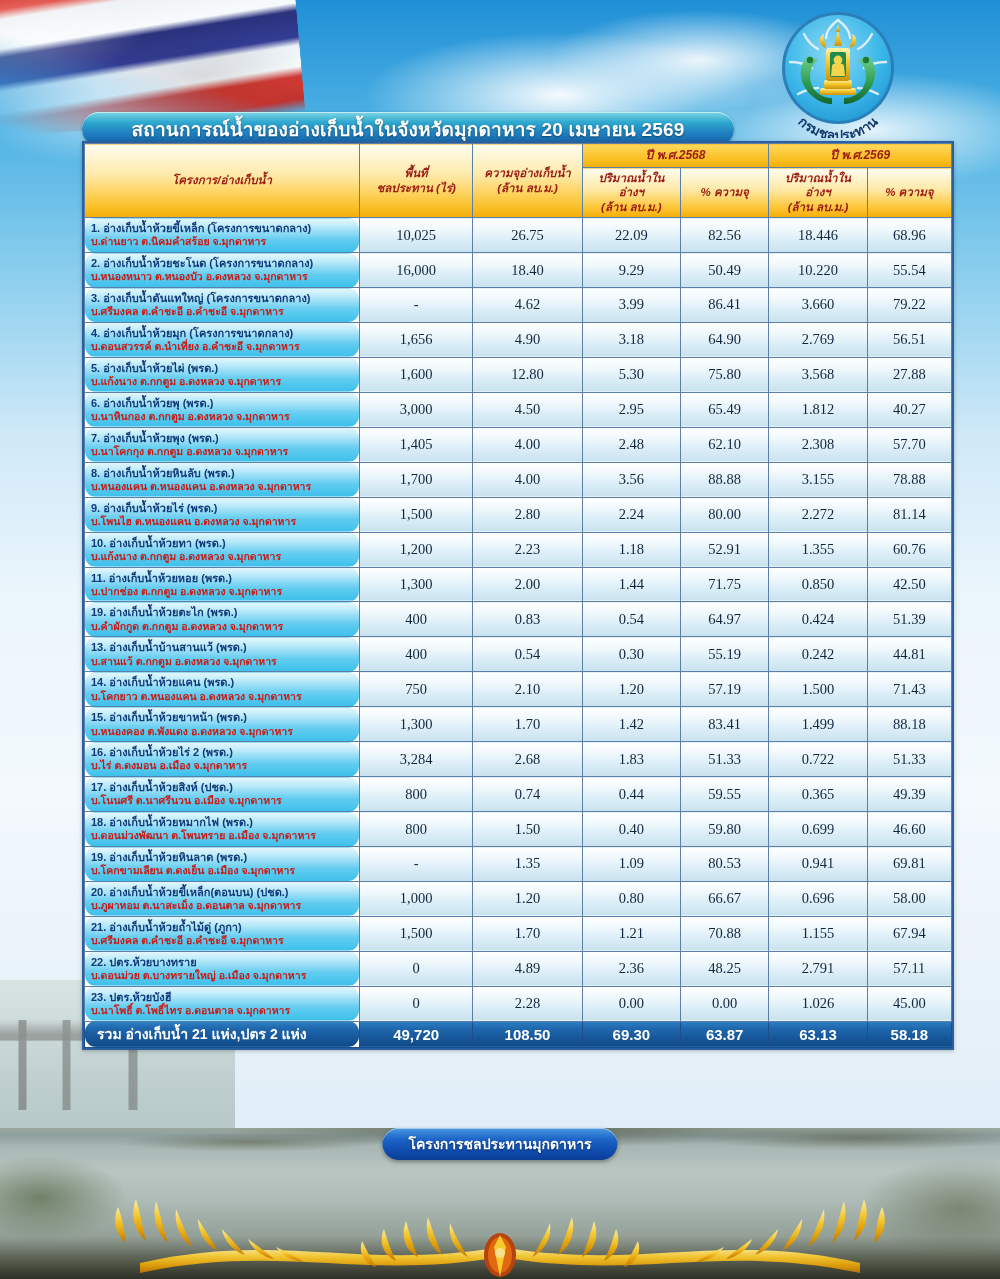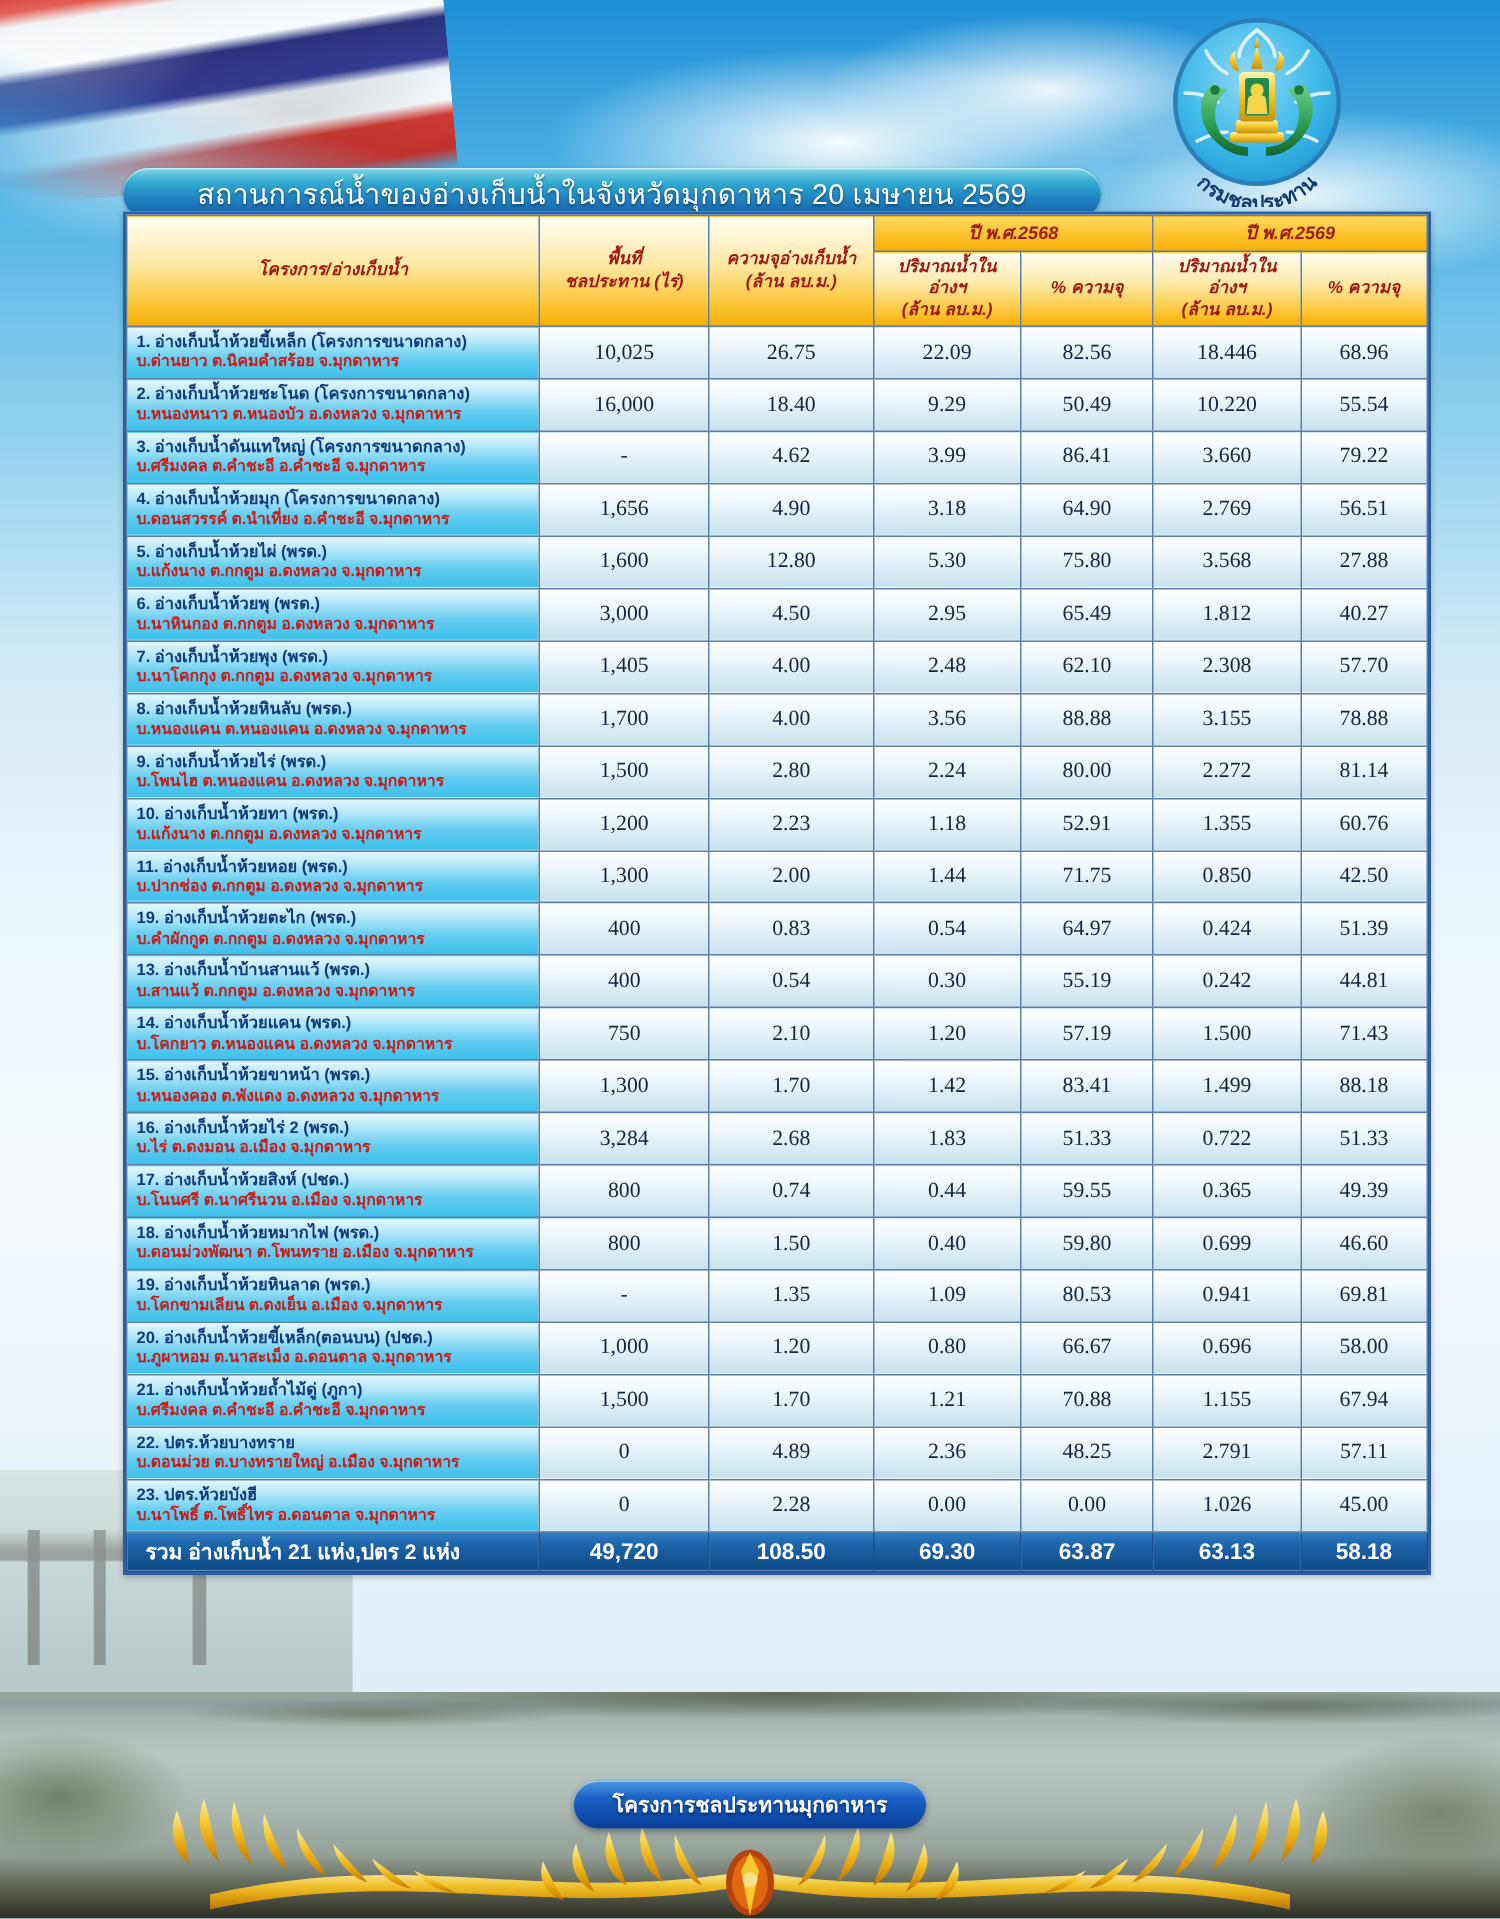--- a/index.html
+++ b/index.html
@@ -85,21 +85,21 @@
   #garland{position:absolute;left:0;top:1185px;width:1000px;height:94px;}
   
   #title-pill{
     position:absolute;left:82px;top:112px;width:652px;height:34px;
     border-radius:17px;
     background:linear-gradient(180deg,#7fd6e6 0%,#2fa9cf 30%,#1f7fc0 62%,#1463a8 100%);
     box-shadow:inset 0 1px 0 rgba(255,255,255,.55),0 1px 3px rgba(0,0,0,.3);
     display:flex;align-items:center;justify-content:center;
   }
   #title-text{
-    color:#ffffff;font-size:19px;font-weight:normal;letter-spacing:.2px;
+    color:#ffffff;font-size:19px;font-weight:bold;letter-spacing:.2px;
     text-shadow:0 1px 2px rgba(0,0,0,.45);white-space:nowrap;
   }
   
   #logo{position:absolute;left:768px;top:6px;width:140px;height:132px;}
   
   #table-wrap{
     position:absolute;left:82px;top:141px;width:868px;
     border:2px solid #2b5f9e;background:#fff;
     box-shadow:0 1px 4px rgba(0,0,0,.25);
   }
@@ -111,21 +111,21 @@
     color:#9d1b13;font-size:11.5px;font-weight:bold;line-height:1.25;
     text-align:center;padding:3px 2px;font-style:italic;
   }
   thead th.yrband{
     background:linear-gradient(180deg,#fdd95f 0%,#fcc22b 55%,#f6ae06 100%);
     font-size:12px;padding:4px 2px;
   }
   
   td.namecell{
     background:linear-gradient(180deg,#e6f7fd 0%,#b6e8f9 26%,#63ccf0 62%,#3cc0ec 100%);
-    padding:3px 0 3px 6px;line-height:1.3;
+    padding:3px 0 3px 6px;line-height:1.3;border-radius:11px;
   }
   .proj-name{color:#123a78;font-size:11px;font-weight:bold;display:block;}
   .proj-loc{color:#cc1a14;font-size:10.5px;font-weight:bold;display:block;}
   
   td.num{
     background:linear-gradient(180deg,#ffffff 0%,#f2f9fd 28%,#dceef7 62%,#c8e2ef 100%);
     text-align:center;color:#10263f;font-size:14.5px;
     font-family:"Liberation Serif","DejaVu Serif",serif;
     padding:4px 4px;
   }
@@ -136,21 +136,21 @@
   }
   tr.total td.namecell{
     text-align:left;padding-left:12px;font-size:14px;
     font-family:"Liberation Sans","DejaVu Sans",sans-serif;
   }
   tr.total td.num{
     font-size:15px;font-family:"Liberation Sans","DejaVu Sans",sans-serif;
   }
   
   #footer-pill{
-    position:absolute;left:50%;transform:translateX(-50%);top:1187px;
+    position:absolute;left:50%;transform:translateX(-50%);top:1128px;
     padding:5px 26px;border-radius:16px;
     background:linear-gradient(180deg,#4a9ae2 0%,#1b63c6 36%,#0f4cae 72%,#0a3e97 100%);
     box-shadow:inset 0 1px 0 rgba(255,255,255,.5),0 2px 4px rgba(0,0,0,.35);
   }
   #footer-pill-text{
     color:#fff;font-size:14px;font-weight:bold;white-space:nowrap;
     text-shadow:0 1px 2px rgba(0,0,0,.5);
   }
 </style>
 </head>

